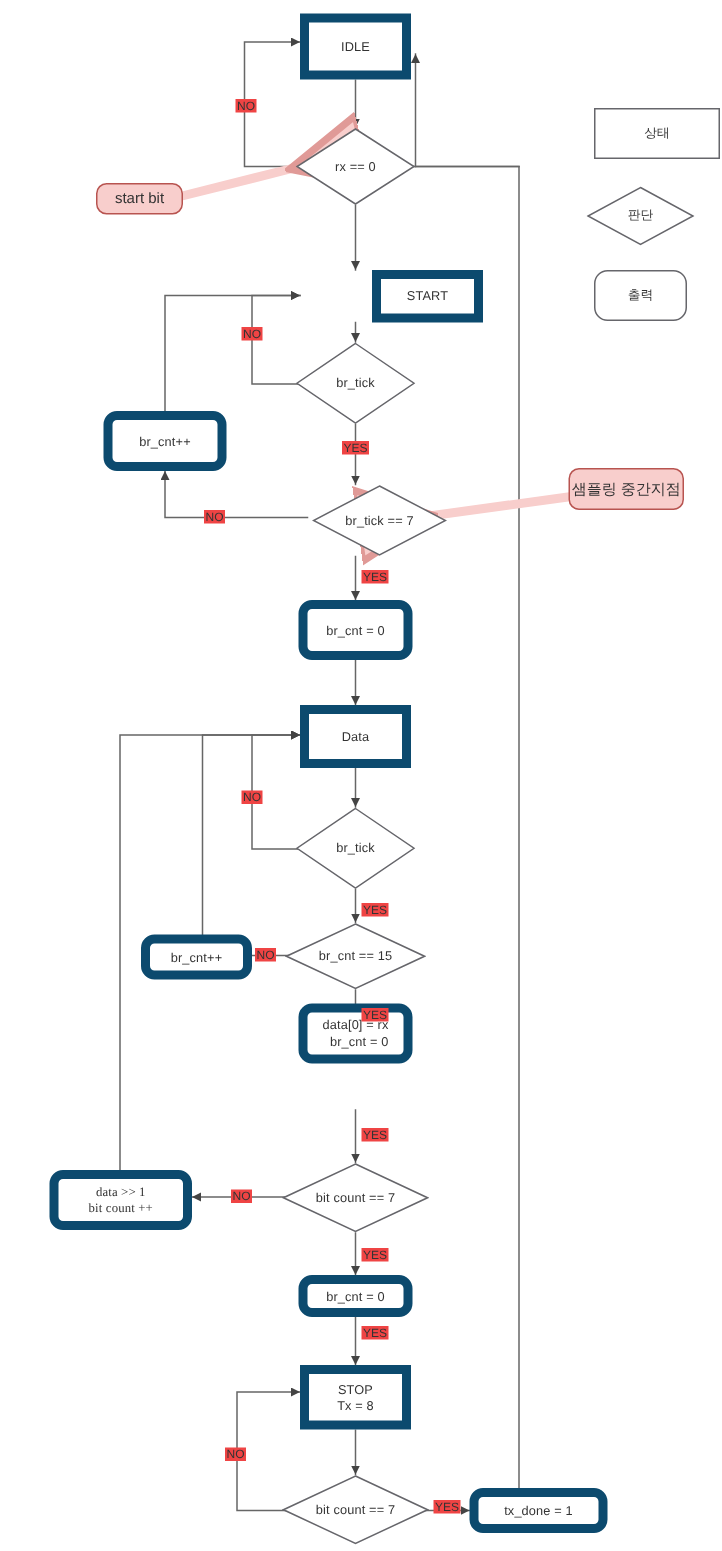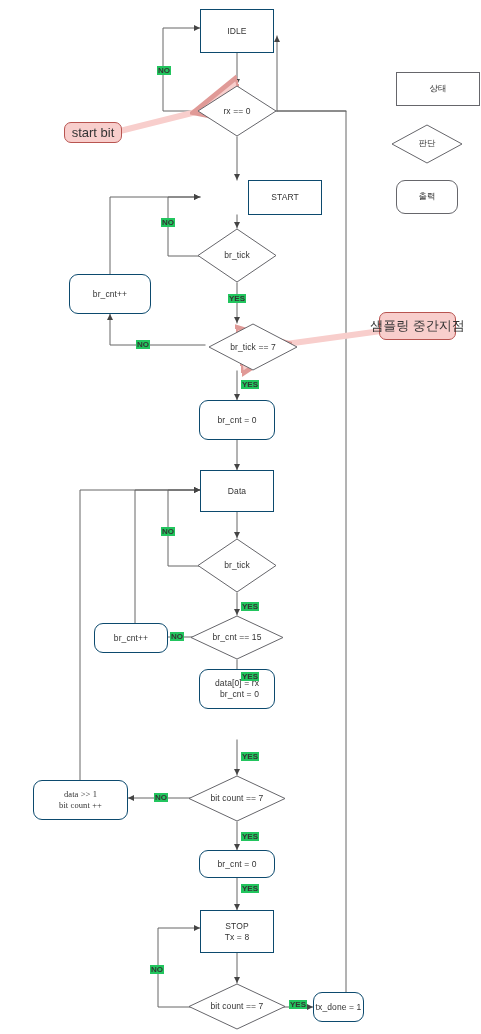--- a/index.html
+++ b/index.html
@@ -25,21 +25,21 @@
     position: absolute;
     box-sizing: border-box;
     display: flex;
     align-items: center;
     justify-content: center;
     text-align: center;
     color: #333333;
     font-size: 8.5px;
     line-height: 11px;
     background: #ffffff;
-    border: 1px solid #0c4a6e;
+    border: 6px solid #0c4a6e;
     letter-spacing: 0.1px;
     white-space: pre-line;
     z-index: 3;
   }
   .state {
     border-radius: 0;
   }
   .output {
     border-radius: 9px;
   }
@@ -59,35 +59,34 @@
   .decision svg {
     position: absolute;
     left: 0;
     top: 0;
     z-index: 1;
   }
   .edge-label {
     position: absolute;
     font-size: 8px;
     color: #333333;
-    background: #22c55e;
+    background: #ef4444;
     padding: 0 1px;
     line-height: 9px;
     z-index: 4;
     white-space: nowrap;
-    font-weight: bold;
   }
   .callout {
     position: absolute;
     box-sizing: border-box;
     background: #f8cecc;
     border: 1px solid #b85450;
     border-radius: 7px;
     color: #333333;
-    font-size: 13px;
+    font-size: 10px;
     display: flex;
     align-items: center;
     justify-content: center;
     z-index: 6;
     white-space: nowrap;
   }
   .legend-item {
     position: absolute;
     box-sizing: border-box;
     display: flex;
@@ -261,21 +260,21 @@
 Tx = 8</span>
 </div>
 
 <div class="node decision" style="left:188px; top:983px; width:98px; height:47px;">
   <svg width="98" height="47" viewBox="0 0 98 47">
     <polygon points="49,1 97,23.5 49,46 1,23.5" fill="#ffffff" stroke="#66666b" stroke-width="1"></polygon>
   </svg>
   <span class="dlabel">bit count == 7</span>
 </div>
 
-<div class="node output" style="left:313px; top:992px; width:51px; height:30px;text-align:right;">
+<div class="node output" style="left:313px; top:992px; width:92px; height:30px;text-align:right;">
   <span>tx_done = 1</span>
 </div>
 
 <div class="edge-label" style="left:157px; top:66px;">NO</div>
 <div class="edge-label" style="left:161px; top:218px;">NO</div>
 <div class="edge-label" style="left:228px; top:294px;">YES</div>
 <div class="edge-label" style="left:136px; top:340px;">NO</div>
 <div class="edge-label" style="left:241px; top:380px;">YES</div>
 <div class="edge-label" style="left:161px; top:527px;">NO</div>
 <div class="edge-label" style="left:241px; top:602px;">YES</div>

